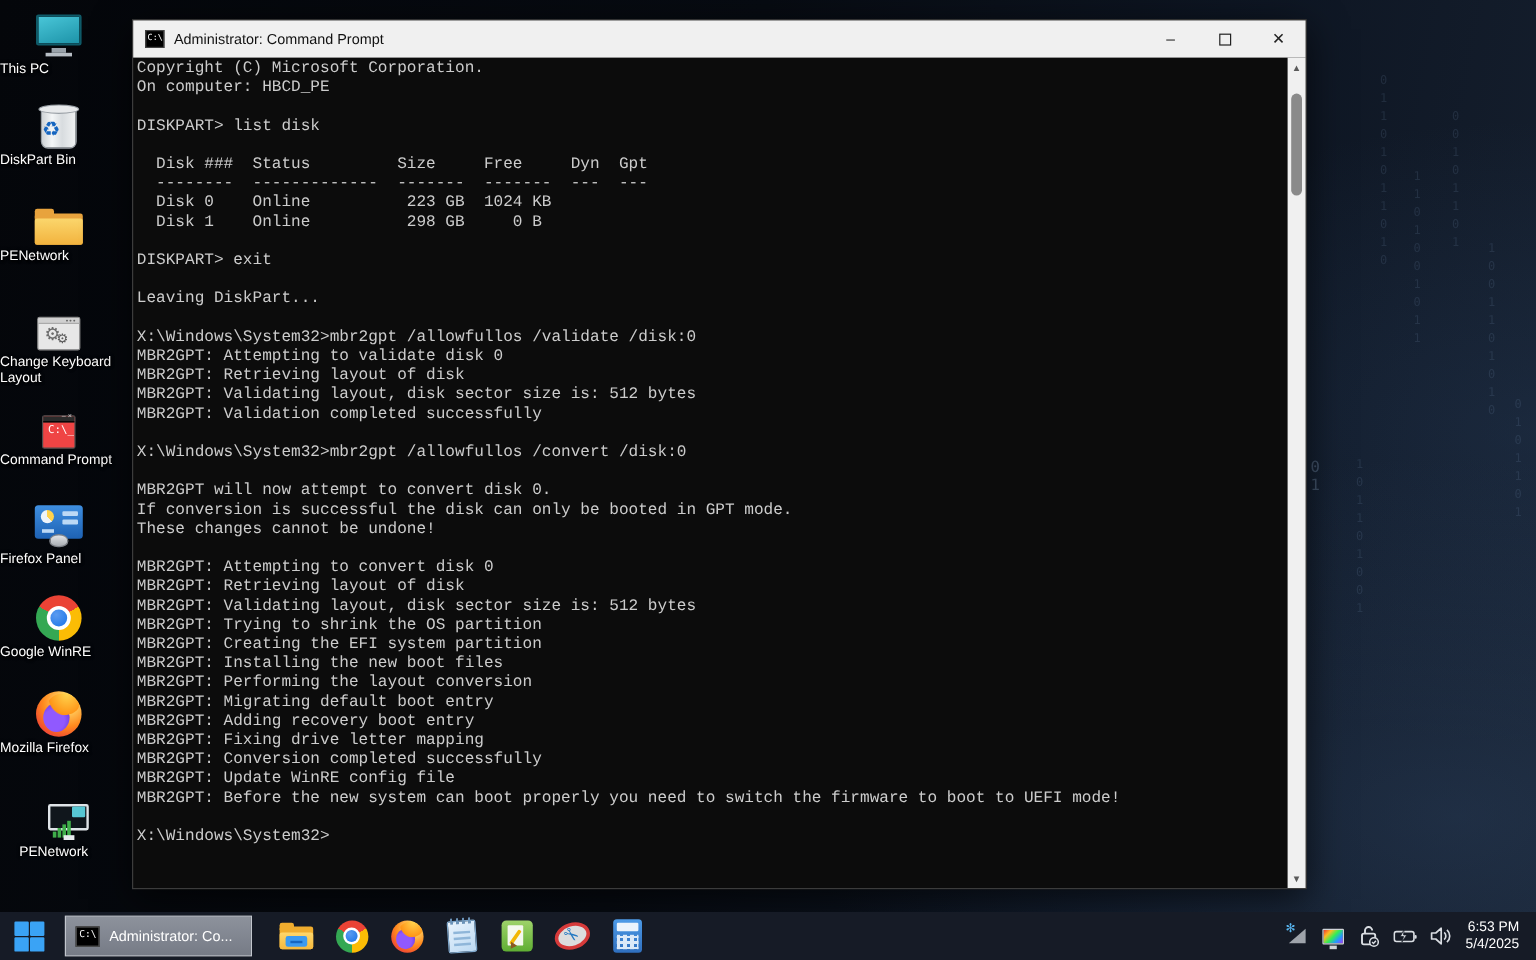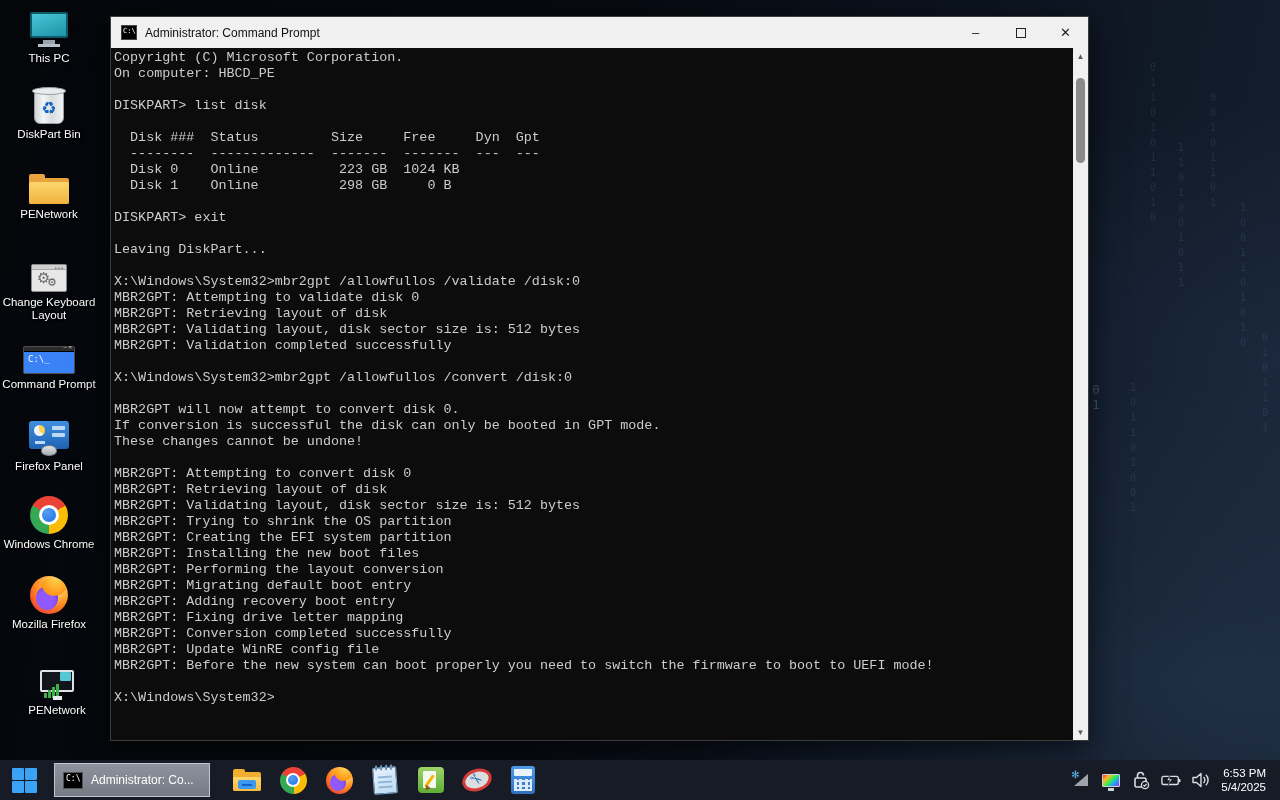--- a/index.html
+++ b/index.html
@@ -10,21 +10,21 @@
       radial-gradient(900px 500px at 95% 85%, rgba(60,90,130,.28), transparent 60%),
       radial-gradient(700px 400px at 100% 45%, rgba(50,80,120,.22), transparent 65%),
       linear-gradient(100deg,#04060a 0%,#070b12 45%,#0d1522 72%,#16202f 100%);
     position:relative;
   }
   .bincol { position:absolute; white-space:pre; font-family:"DejaVu Sans Mono",monospace;
     font-size:10px; line-height:15px; color:rgba(150,180,215,.13); letter-spacing:1px; }
   .bincol.bright { color:rgba(170,200,235,.30); font-size:13px; }
 
   
-  .dicon { position:absolute; width:98px; text-align:center; cursor:default; }
+  .dicon { position:absolute; width:98px; cursor:default; }
   .dicon .art { height:40px; display:flex; align-items:flex-end; justify-content:center; margin-bottom:4px; }
   .dicon .lbl { color:#fff; font-size:11.5px; line-height:13px;
     text-shadow:1px 1px 2px #000,0 0 3px #000; }
 
   .pc-screen { width:38px; height:26px; background:linear-gradient(160deg,#49c6d8,#1d93a8);
     border:2px solid #0f5a68; border-radius:2px; position:relative; }
   .pc-screen:after { content:""; position:absolute; left:11px; bottom:-8px; width:12px; height:4px; background:#9aa3ab; }
   .pc-screen:before { content:""; position:absolute; left:6px; bottom:-11px; width:22px; height:3px; background:#b7bec5; }
   .pc-wrap { padding-bottom:10px; }
 
@@ -39,21 +39,21 @@
   .folder .tab  { position:absolute; top:0; left:0; width:16px; height:8px; background:#e8a33d; border-radius:2px 2px 0 0; }
   .folder .front{ position:absolute; bottom:0; width:40px; height:22px;
     background:linear-gradient(#fbd66c,#f2b33e); border-radius:2px; }
 
   .kbwin { width:36px; height:28px; background:#e7e7e7; border:1px solid #8b8b8b; border-radius:2px; position:relative; }
   .kbwin .bar { height:5px; background:#d0d0d0; border-bottom:1px solid #aaa; }
   .kbwin .dots { position:absolute; top:0; right:2px; font-size:6px; color:#666; letter-spacing:1px; }
   .kbwin .g1 { position:absolute; top:4px; left:5px; font-size:15px; color:#6b6b6b; }
   .kbwin .g2 { position:absolute; top:11px; left:15px; font-size:11px; color:#5a5a5a; }
 
-  .cmdicon { width:52px; height:28px; background:#3b82f6; border:1px solid #4d4d4d; border-radius:2px; position:relative; }
+  .cmdicon { width:28px; height:28px; background:#ef4444; border:1px solid #4d4d4d; border-radius:2px; position:relative; }
   .cmdicon .bar { height:5px; background:#2b2b2b; border-bottom:1px solid #000; position:relative; }
   .cmdicon .bar:after { content:"– ×"; position:absolute; right:2px; top:-3px; font-size:6px; color:#cfcfcf; }
   .cmdicon .t { position:absolute; top:7px; left:4px; color:#fff; font-family:"DejaVu Sans Mono",monospace; font-size:9px; }
 
   .cpl { width:40px; height:28px; background:linear-gradient(#3f8fe0,#1e62b4); border-radius:3px; position:relative; }
   .cpl .pie { position:absolute; top:4px; left:5px; width:11px; height:11px; border-radius:50%;
     background:conic-gradient(#ffd34d 0 140deg,#eef4fa 140deg 360deg); }
   .cpl .r1,.cpl .r2 { position:absolute; right:4px; width:13px; height:4px; background:#bcd9f5; border-radius:1px; }
   .cpl .r1 { top:5px; } .cpl .r2 { top:12px; }
   .cpl .r3 { position:absolute; left:6px; bottom:5px; width:10px; height:3px; background:#bcd9f5; }
@@ -277,21 +277,21 @@
         <div class="mouse"></div>
       </div>
   </div>
   <div class="lbl">Firefox Panel</div>
 </div>
 
 <div class="dicon" style="left:0; top:494px;">
   <div class="art">
       <div class="chrome"></div>
     </div>
-  <div class="lbl">Windows Chrome</div>
+  <div class="lbl">Google WinRE</div>
 </div>
 
 <div class="dicon" style="left:0; top:574px;">
   <div class="art">
       <div class="firefox"></div>
     </div>
   <div class="lbl">Mozilla Firefox</div>
 </div>
 
 <div class="dicon" style="left:0; top:660px;padding-left:16px;">

